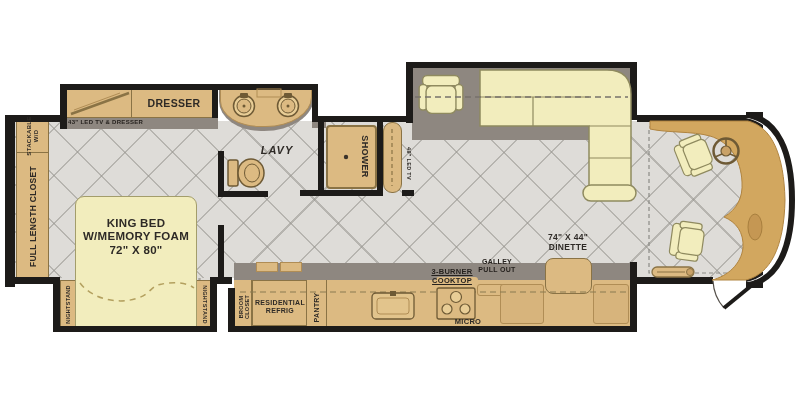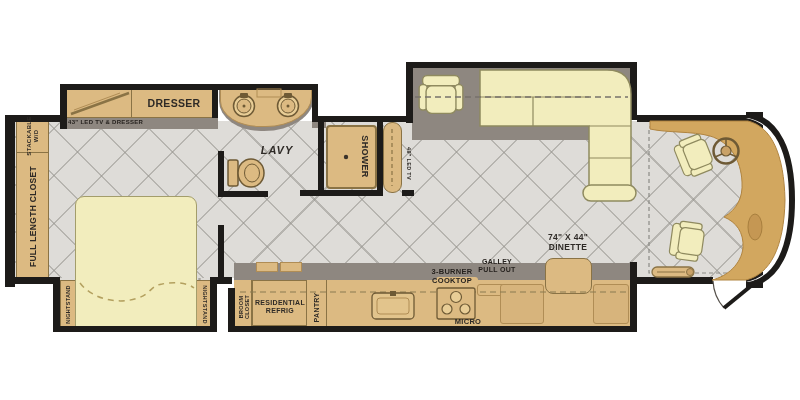--- a/index.html
+++ b/index.html
@@ -198,27 +198,30 @@
   </svg>
 
   <div class="lbl" style="left:13px;top:127px;width:40px;height:18px;font-size:6px;transform:rotate(-90deg);">STACKABLE
 W/D</div>
   <div class="lbl" style="left:-22px;top:210px;width:110px;height:13px;font-size:8.5px;transform:rotate(-90deg);">FULL LENGTH CLOSET</div>
   <div class="lbl" style="left:134px;top:96px;width:80px;height:15px;font-size:10.5px;">DRESSER</div>
   <div class="lbl" style="left:68px;top:118px;width:150px;height:10px;font-size:6px;justify-content:flex-start;color:#26221e;">43" LED TV &amp; DRESSER</div>
   <div class="lbl" style="left:247px;top:143px;width:60px;height:14px;font-size:11px;letter-spacing:1px;font-style:italic;">LAVY</div>
   <div class="lbl" style="left:329px;top:150px;width:70px;height:13px;font-size:9px;transform:rotate(90deg);">SHOWER</div>
   <div class="lbl" style="left:380px;top:159px;width:56px;height:9px;font-size:5.5px;transform:rotate(90deg);">49" LED TV</div>
+  <div class="lbl" style="left:61px;top:215px;width:150px;height:44px;font-size:11.5px;">KING BED
+W/MEMORY FOAM
+72" X 80"</div>
   <div class="lbl" style="left:45px;top:300px;width:46px;height:9px;font-size:5.5px;transform:rotate(-90deg);">NIGHTSTAND</div>
   <div class="lbl" style="left:181px;top:300px;width:46px;height:9px;font-size:5.5px;transform:rotate(90deg);">NIGHTSTAND</div>
   <div class="lbl" style="left:523px;top:231px;width:90px;height:22px;font-size:8.5px;">74" X 44"
 DINETTE</div>
   <div class="lbl" style="left:462px;top:256px;width:70px;height:20px;font-size:7px;color:#26221e;">GALLEY
 PULL OUT</div>
-  <div class="lbl" style="left:412px;top:267px;width:80px;height:20px;font-size:7.5px;color:#26221e;">3-BURNER
+  <div class="lbl" style="left:412px;top:267px;width:80px;height:20px;font-size:7.5px;color:#26221e;text-decoration:underline;">3-BURNER
 COOKTOP</div>
   <div class="lbl" style="left:438px;top:317px;width:60px;height:11px;font-size:7.5px;">MICRO</div>
   <div class="lbl" style="left:295px;top:302px;width:44px;height:11px;font-size:7px;transform:rotate(-90deg);">PANTRY</div>
   <div class="lbl" style="left:245px;top:297px;width:70px;height:20px;font-size:7px;">RESIDENTIAL
 REFRIG</div>
   <div class="lbl" style="left:224px;top:300px;width:40px;height:14px;font-size:5.5px;transform:rotate(-90deg);">BROOM
 CLOSET</div>
 
 </div>
 

